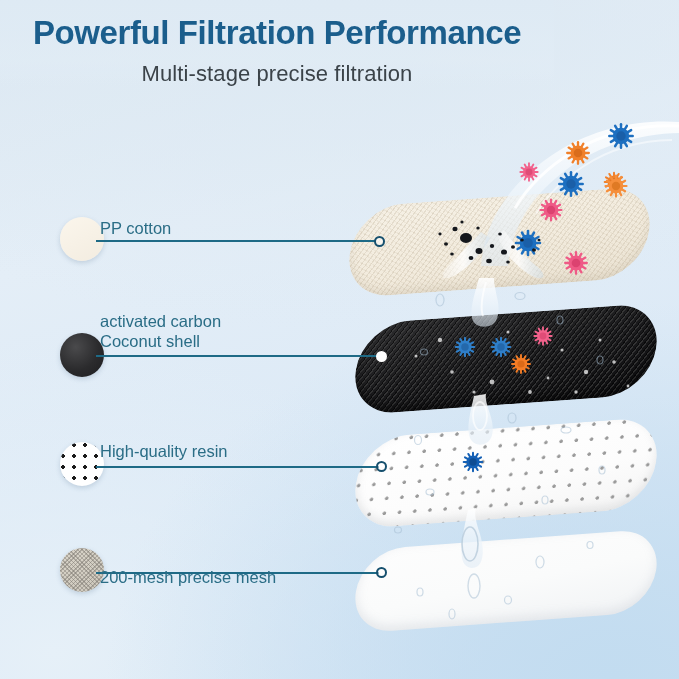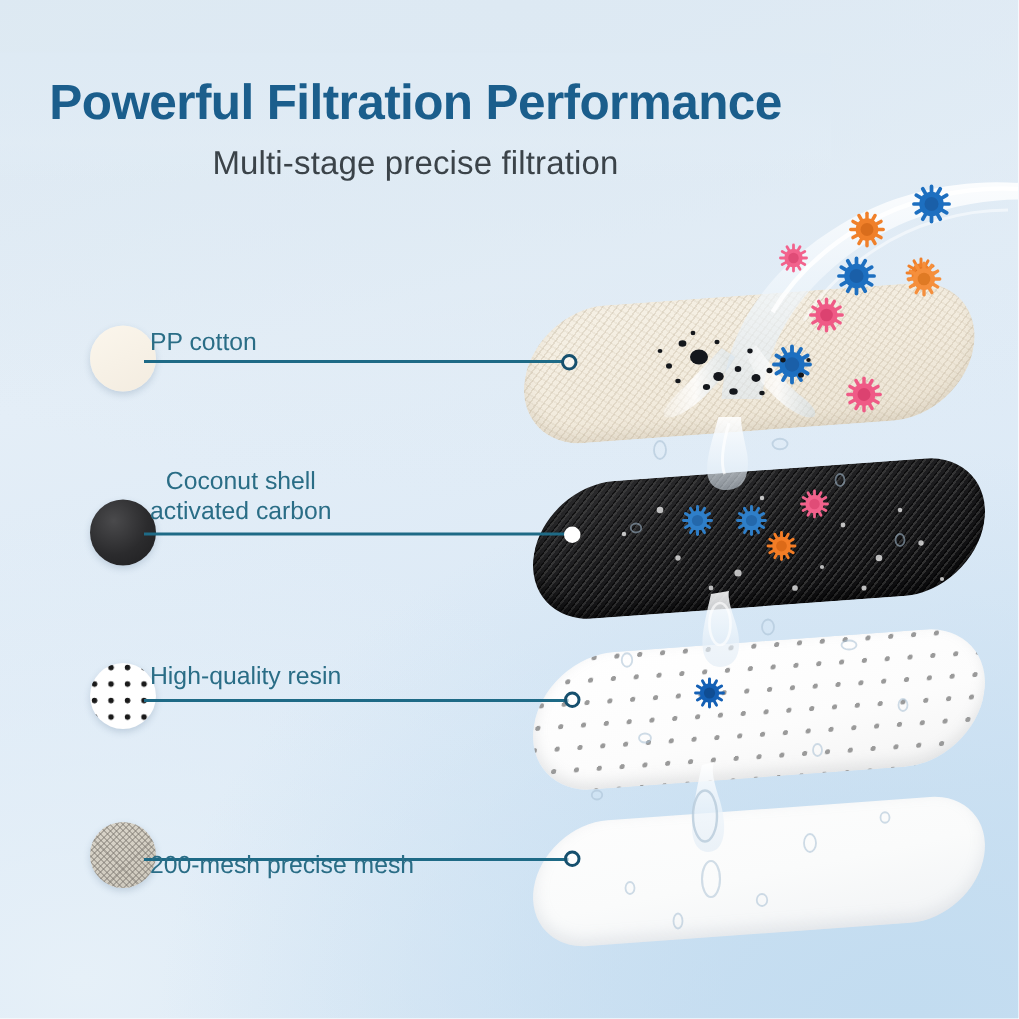--- a/index.html
+++ b/index.html
@@ -22,21 +22,20 @@
 
   
   .header {
     position: absolute;
     left: 0;
     top: 0;
     width: 554px;
     text-align: center;
     background: linear-gradient(180deg, rgba(222,234,244,0.95) 0%, rgba(226,237,246,0.5) 70%, rgba(226,237,246,0) 100%);
     padding-top: 15px;
-    margin-top: 35px;
   }
   .title {
     font-size: 33px;
     font-weight: bold;
     letter-spacing: -0.4px;
     color: #1b5e8c;
     line-height: 1.12;
     white-space: nowrap;
   }
   .subtitle {
@@ -153,21 +152,20 @@
   .lead-dot.filled {
     background: #ffffff;
     border-color: #ffffff;
   }
   .callout-label {
     position: absolute;
     font-size: 16.5px;
     color: #2a6d86;
     line-height: 1.22;
     white-space: nowrap;
-    text-align: center;
   }
   .callout-label .l2 { display: block; }
 </style>
 </head>
 <body>
 
 <div id="poster">
 
   <div class="header">
     <div class="title">Powerful Filtration Performance</div>
@@ -392,22 +390,22 @@
     <div class="callout-label" style="left:100px; top:218px;">
       <span>PP cotton</span>
     </div>
   </div>
 
   <div class="callout">
     <div class="swatch sw-carbon" style="left:60px; top:333px;"></div>
     <div class="lead-line" style="left:96px; top:355px; width:284px;"></div>
     <div class="lead-dot filled" style="left:376px; top:351px;"></div>
     <div class="callout-label" style="left:100px; top:311px;">
+      <span class="l2">activated carbon</span>
       <span class="l2">Coconut shell</span>
-      <span class="l2">activated carbon</span>
     </div>
   </div>
 
   <div class="callout">
     <div class="swatch sw-resin" style="left:60px; top:442px;"></div>
     <div class="lead-line" style="left:96px; top:466px; width:283px;"></div>
     <div class="lead-dot" style="left:376px; top:461px;"></div>
     <div class="callout-label" style="left:100px; top:441px;">
       <span>High-quality resin</span>
     </div>

